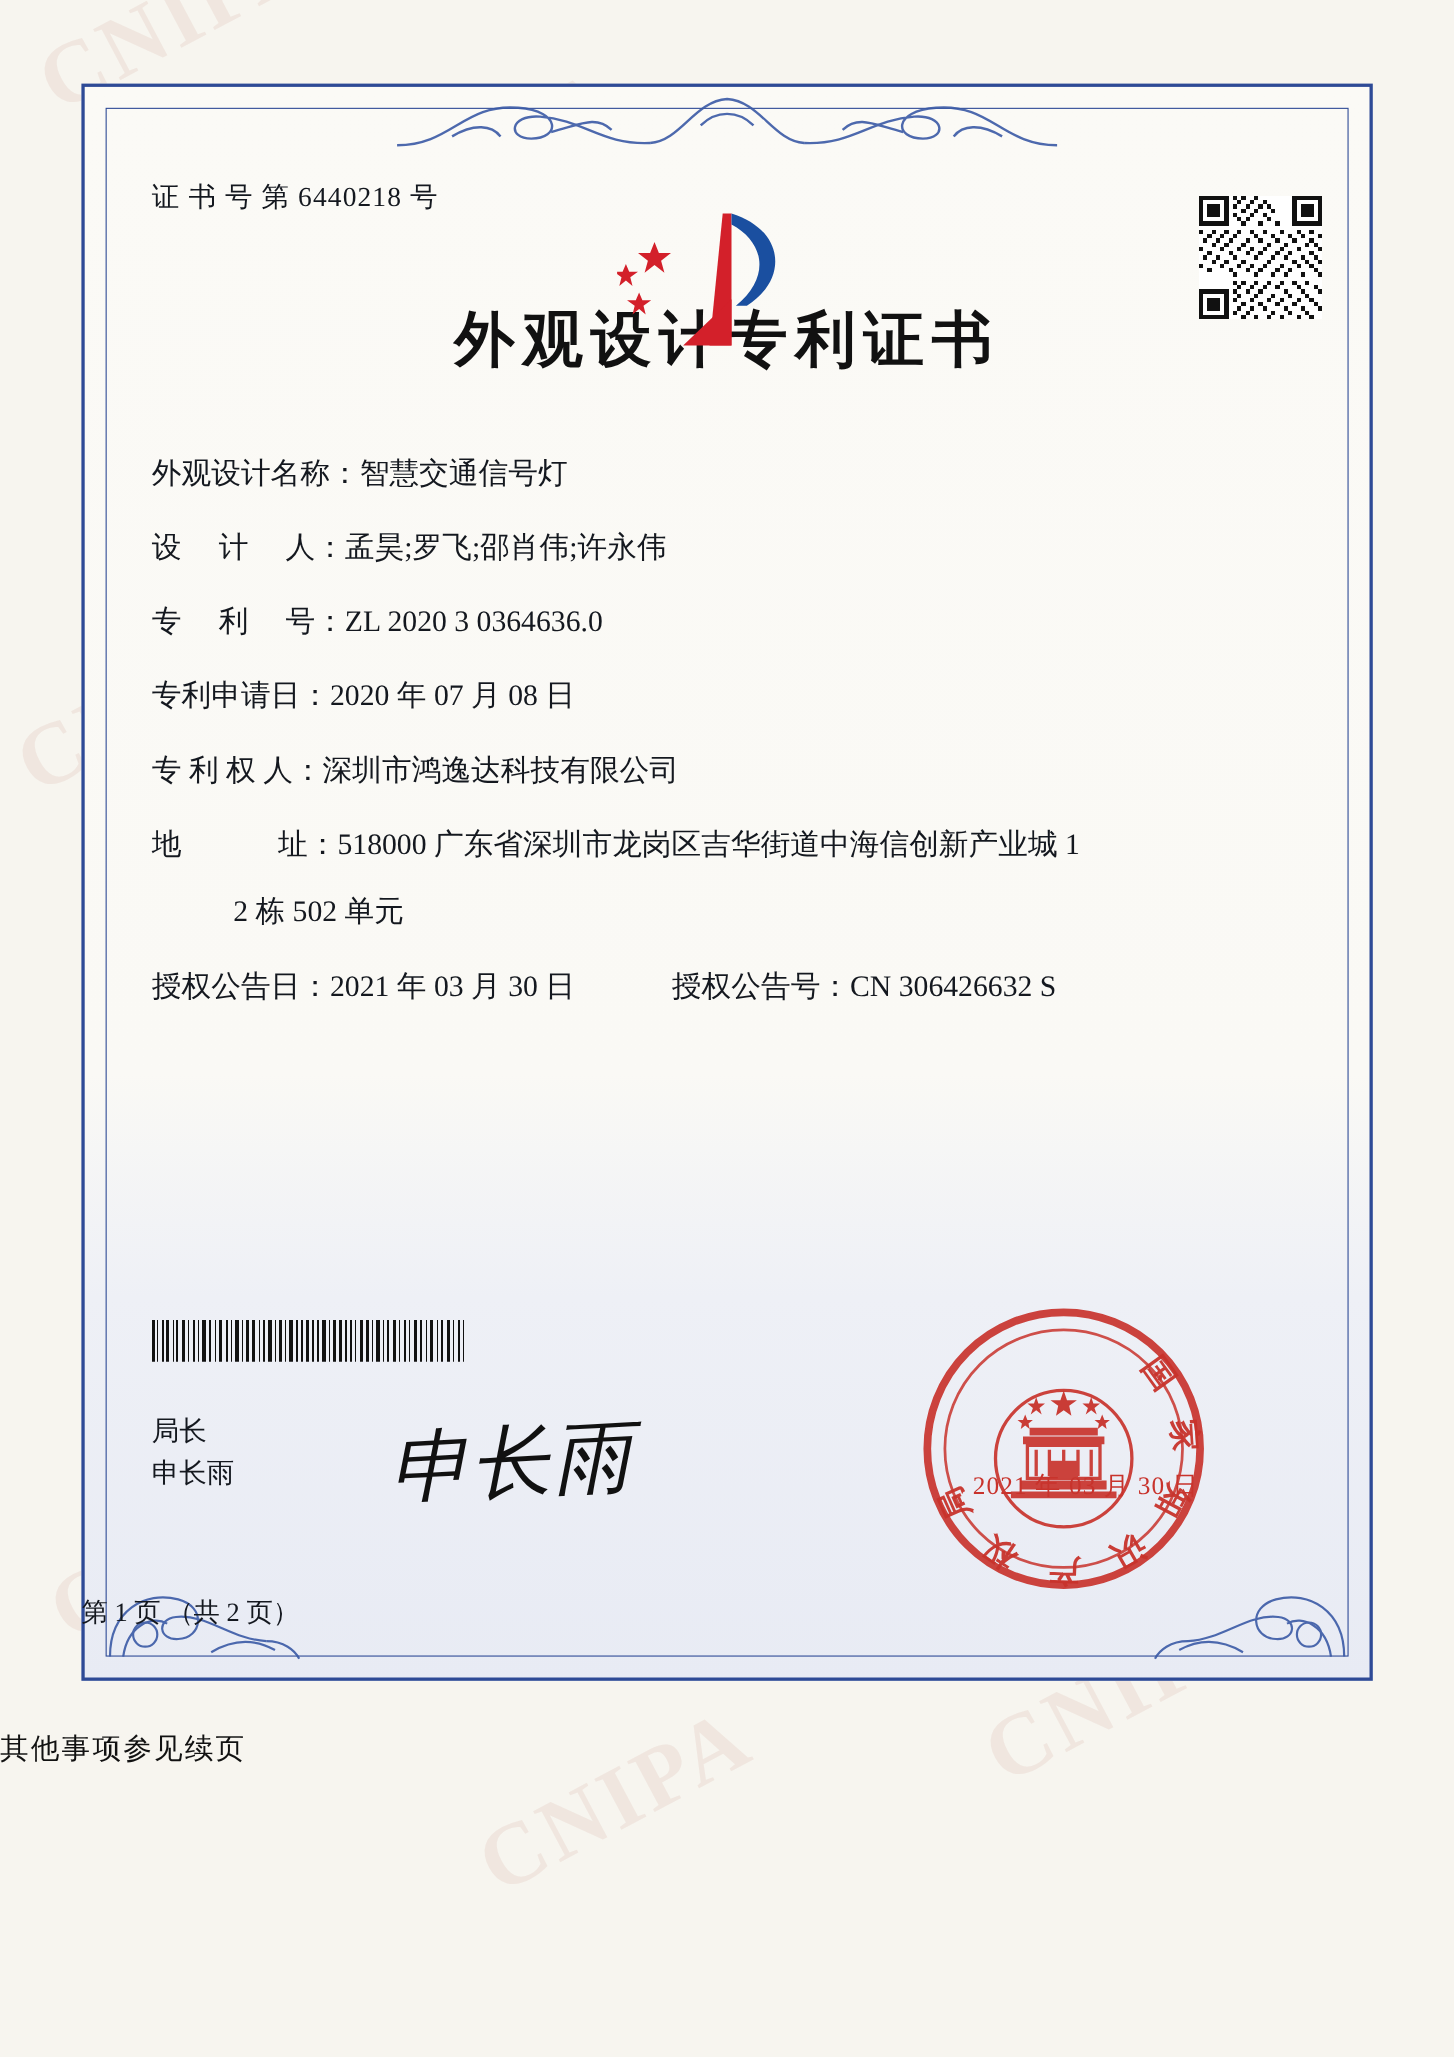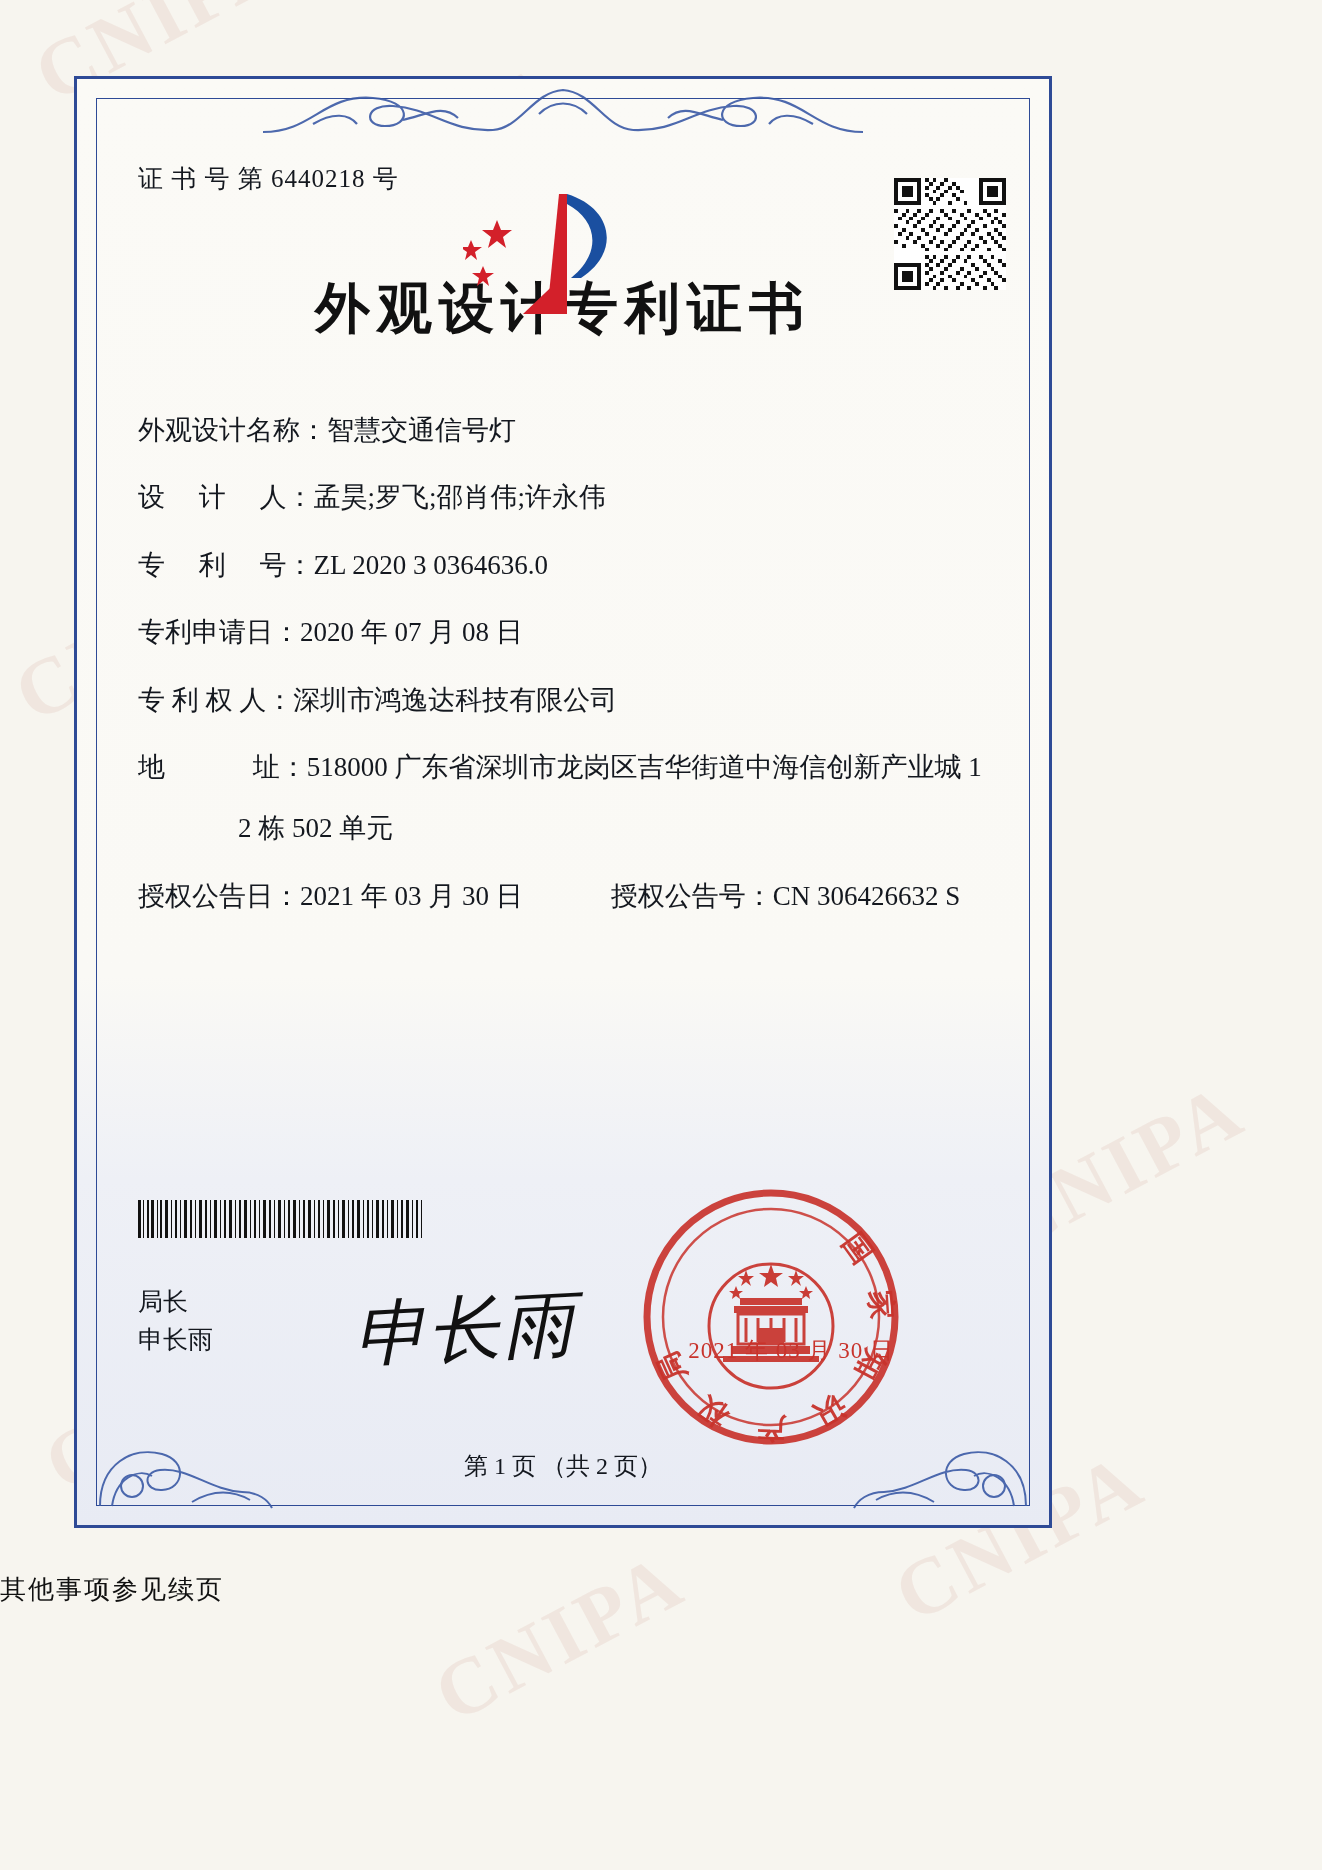--- a/index.html
+++ b/index.html
@@ -42,21 +42,21 @@
   .wm-6 { left: 980px; top: 1190px; font-size: 80px; transform: rotate(-28deg); }
   .wm-7 { left: 30px;  top: 1430px; font-size: 80px; transform: rotate(-28deg); }
   .wm-8 { left: 880px; top: 1560px; font-size: 80px; transform: rotate(-28deg); }
   .wm-9 { left: 420px; top: 1660px; font-size: 80px; transform: rotate(-28deg); }
 
   
   .cert {
     position: absolute;
     left: 74px;
     top: 76px;
-    width: 978px;
+    width: 1174px;
     height: 1452px;
     background: linear-gradient(180deg, #fbfaf6 0%, #faf9f5 62%, #eef0f6 76%, #e8ebf4 100%);
     z-index: 2;
   }
   .border-outer {
     position: absolute;
     inset: 0;
     border: 3px solid #2e4a96;
   }
   .border-inner {
@@ -135,21 +135,21 @@
     flex: 0 0 auto;
   }
   .field-value {
     flex: 1 1 auto;
   }
   .field-row.two-col {
     margin-bottom: 24px;
   }
   .col-gap { width: 88px; flex: 0 0 auto; }
   .addr-second {
-    margin-left: 100px;
+    margin-left: 74px;
     margin-top: 6px;
   }
   .paragraphs {
     margin-top: 28px;
     font-size: 25px;
     line-height: 1.62;
     color: #14181f;
     text-align: justify;
   }
   .paragraphs p {
@@ -199,21 +199,20 @@
     color: #c8332c;
     letter-spacing: 1px;
     z-index: 6;
     white-space: nowrap;
   }
   .page-num {
     position: absolute;
     bottom: 46px;
     left: 0;
     right: 0;
-    text-align: center;
     font-size: 24px;
     color: #14181f;
   }
   .footer-note {
     position: absolute;
     left: 0;
     right: 0;
     top: 1572px;
     font-size: 26px;
     color: #111;

